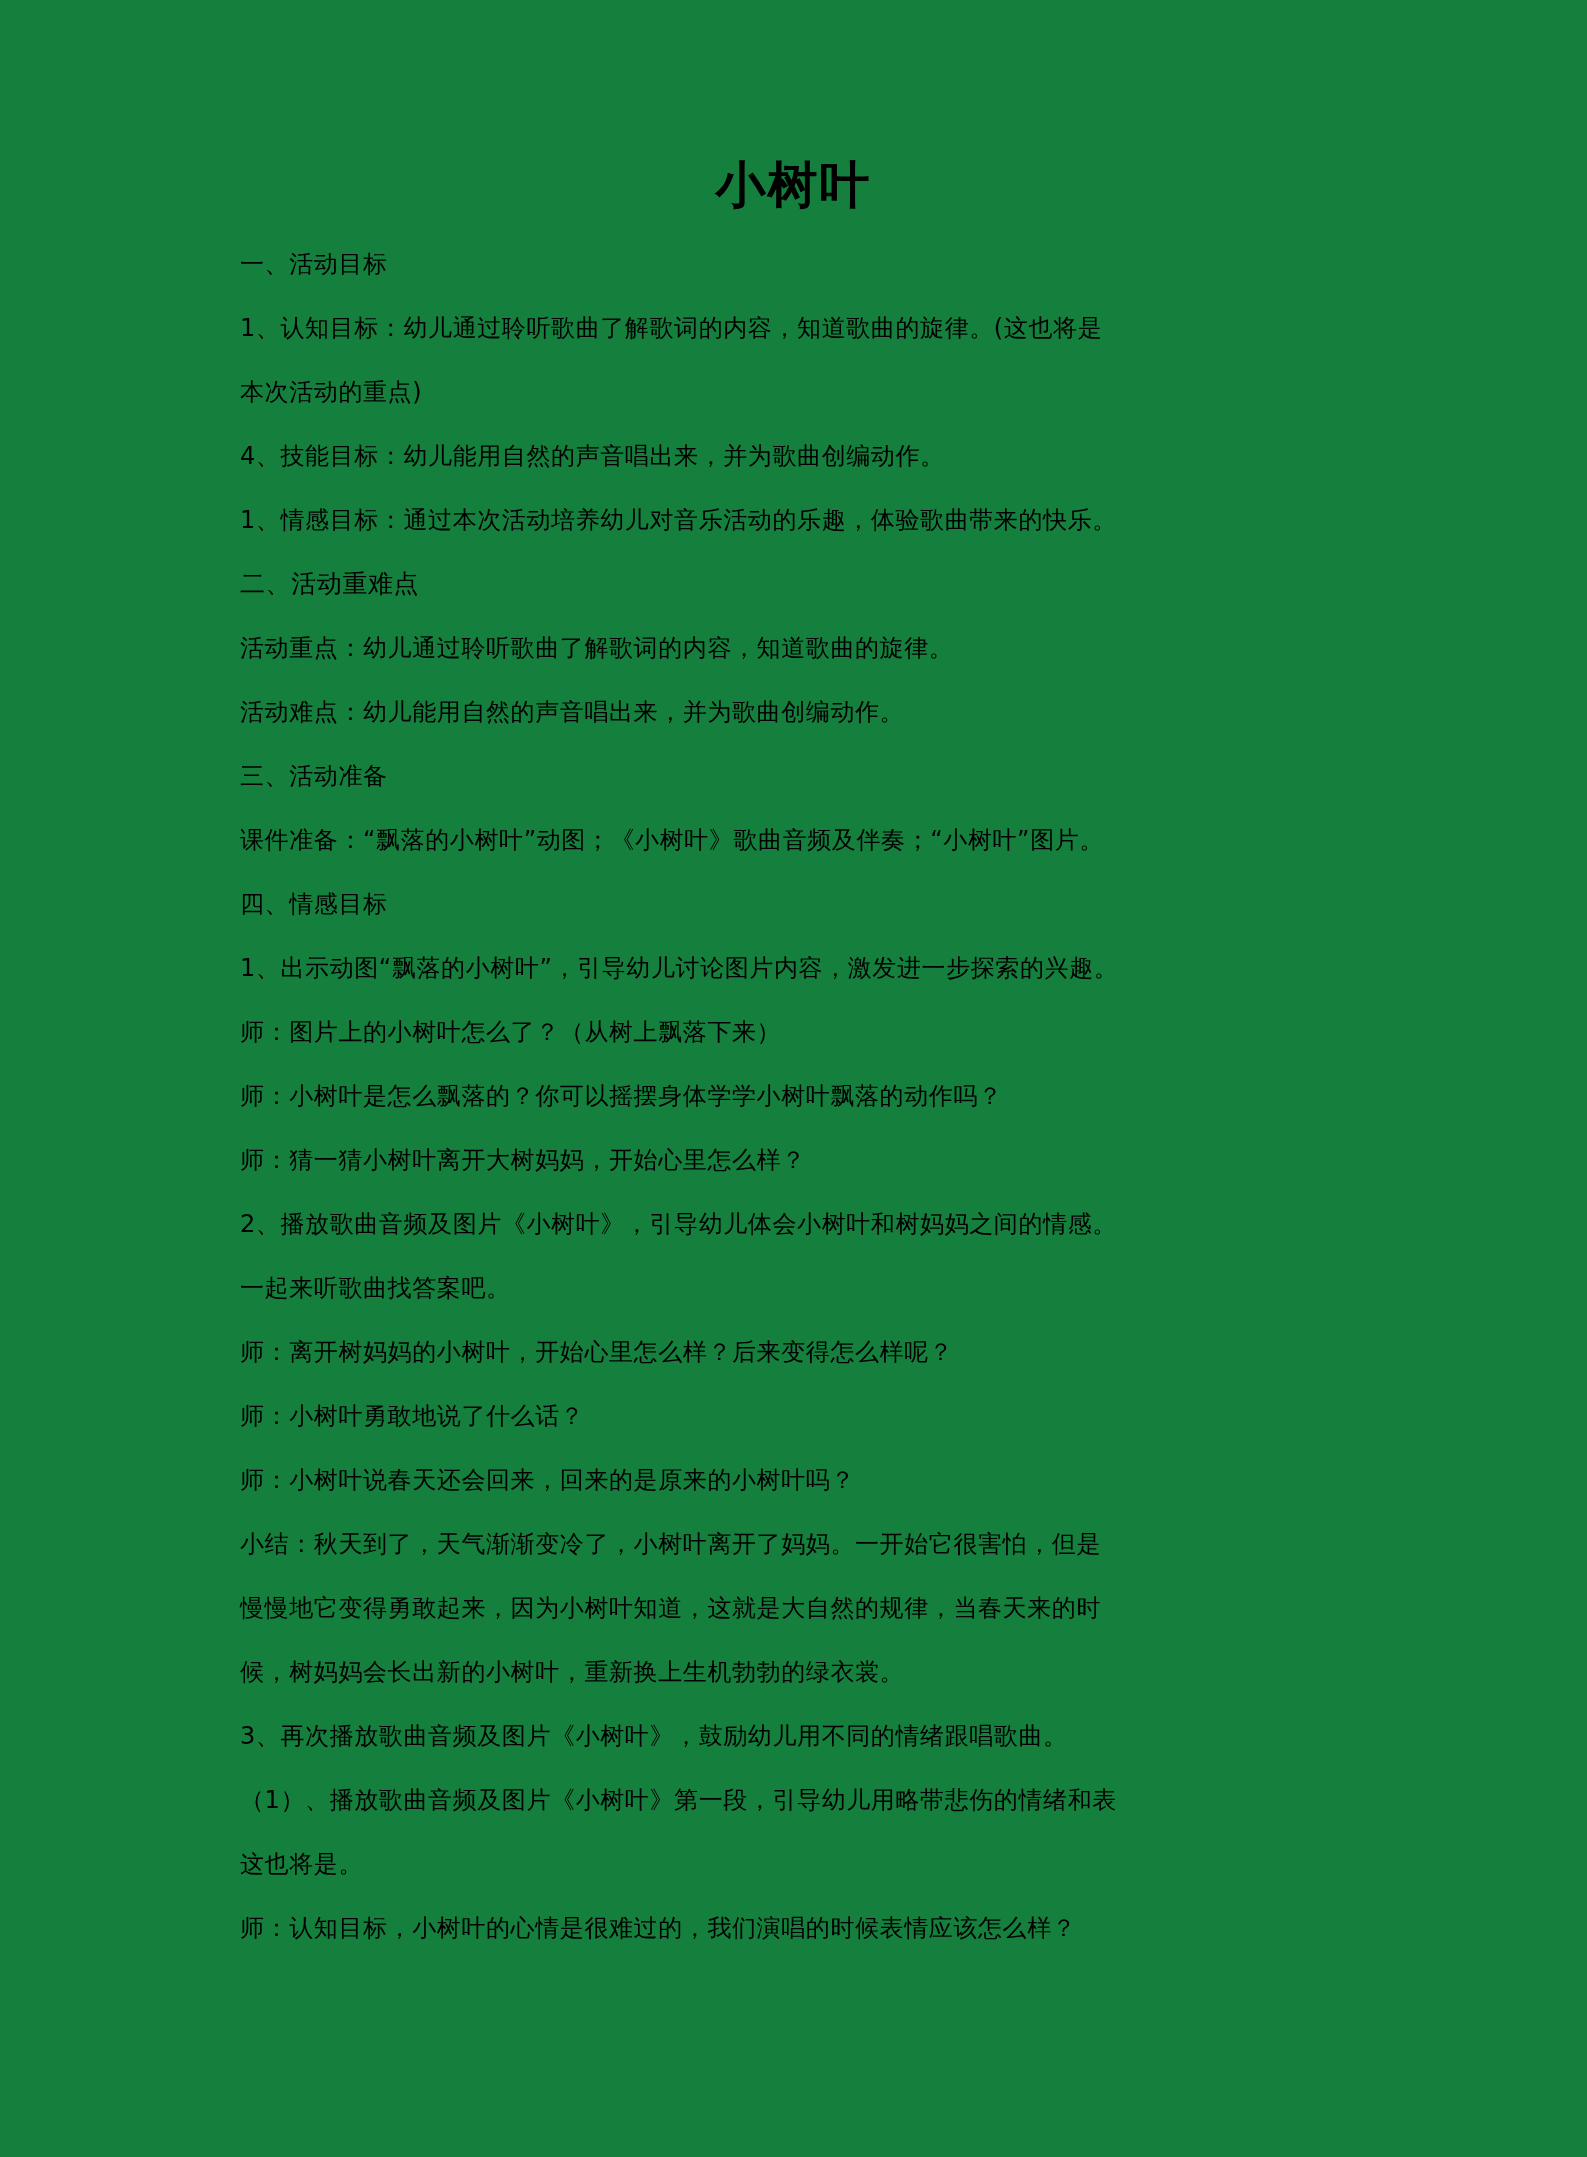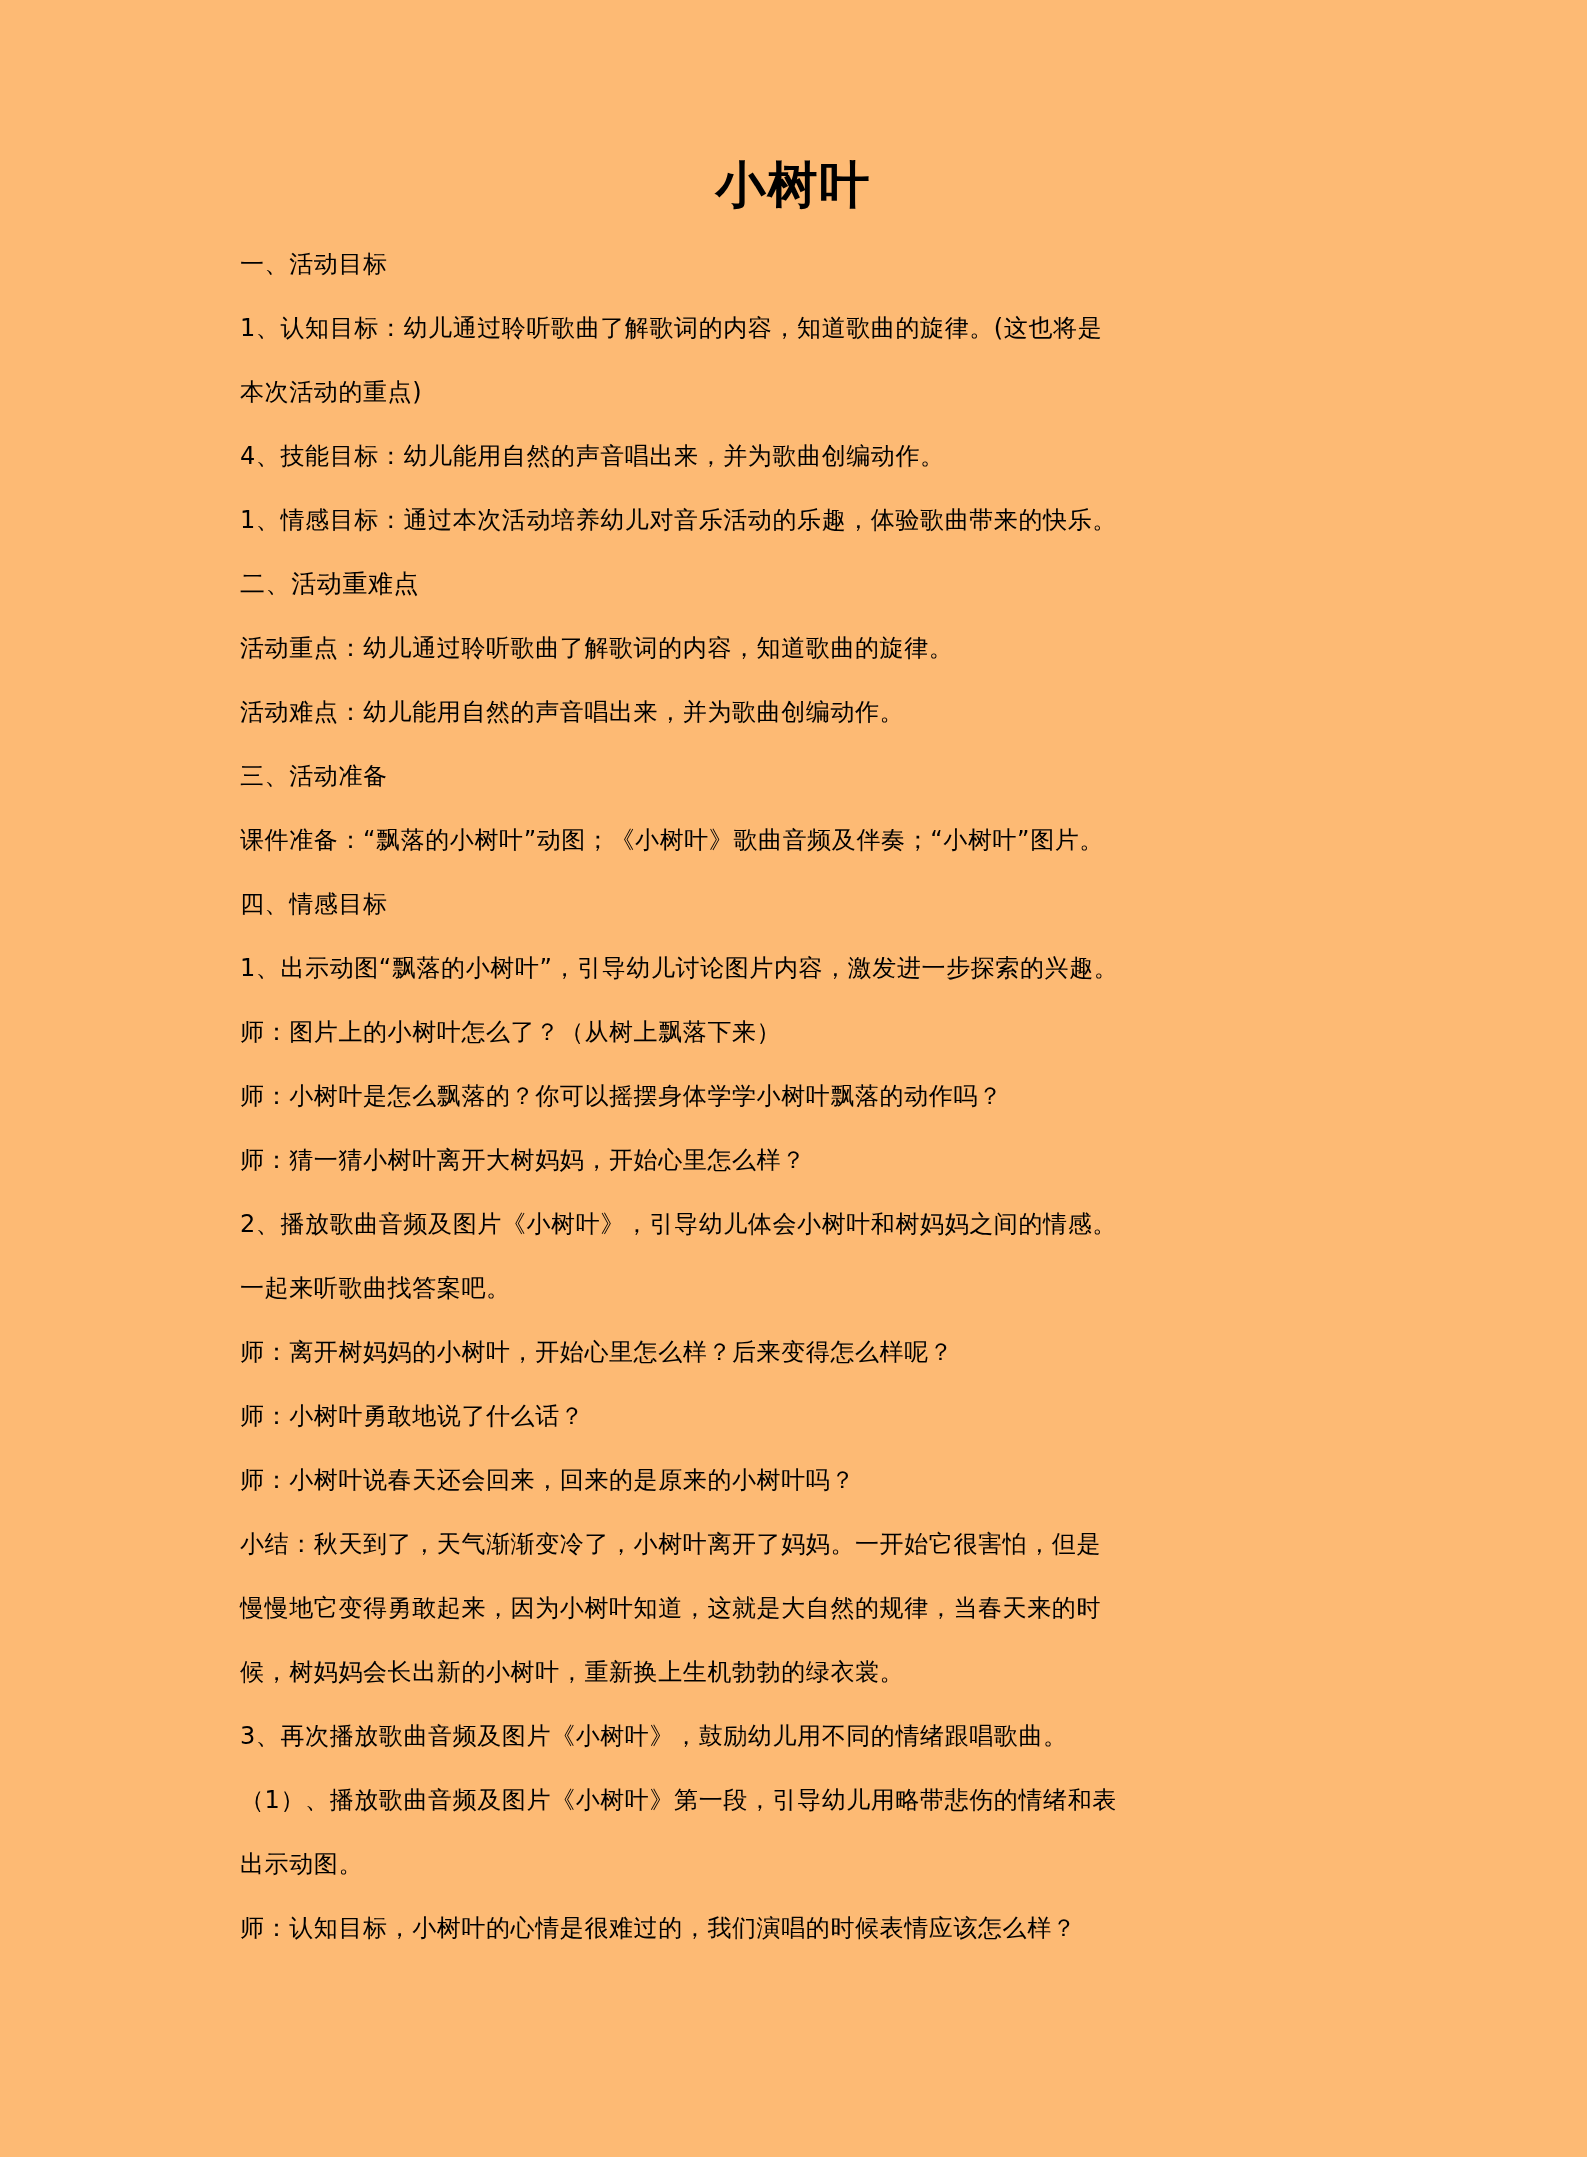--- a/index.html
+++ b/index.html
@@ -1,18 +1,18 @@
 <!DOCTYPE html>
 <html><head>
 <meta charset="utf-8">
 <style>
   html, body { margin: 0; padding: 0; background: #ffffff; }
   body { width: 1587px; height: 2157px; position: relative; overflow: hidden;
          font-family: "DejaVu Sans", "Liberation Sans", sans-serif; color: #000; }
-  .page { position: absolute; left: 0; top: 0; width: 1587px; height: 2157px; background: #fdba74; }
+  .page { position: absolute; left: 0; top: 0; width: 1587px; height: 2157px; background: #15803d; }
   .title { position: absolute; left: 0; width: 1587px; top: 150px; text-align: center;
            font-family: "DejaVu Serif", "Liberation Serif", serif; font-weight: bold;
            font-size: 50px; line-height: 70px; letter-spacing: 2px; }
   .body { position: absolute; left: 240px; top: 232px; width: 1112px; }
   .line { font-size: 24px; line-height: 64px; height: 64px; white-space: nowrap; overflow: visible; letter-spacing: 0.6px; }
   .line.small { font-size: 25px; }
 </style>
 </head>
 <body>
 
@@ -37,16 +37,16 @@
     <div class="line">2、播放歌曲音频及图片《小树叶》，引导幼儿体会小树叶和树妈妈之间的情感。</div>
     <div class="line">一起来听歌曲找答案吧。</div>
     <div class="line">师：离开树妈妈的小树叶，开始心里怎么样？后来变得怎么样呢？</div>
     <div class="line">师：小树叶勇敢地说了什么话？</div>
     <div class="line">师：小树叶说春天还会回来，回来的是原来的小树叶吗？</div>
     <div class="line">小结：秋天到了，天气渐渐变冷了，小树叶离开了妈妈。一开始它很害怕，但是</div>
     <div class="line">慢慢地它变得勇敢起来，因为小树叶知道，这就是大自然的规律，当春天来的时</div>
     <div class="line">候，树妈妈会长出新的小树叶，重新换上生机勃勃的绿衣裳。</div>
     <div class="line">3、再次播放歌曲音频及图片《小树叶》，鼓励幼儿用不同的情绪跟唱歌曲。</div>
     <div class="line">（1）、播放歌曲音频及图片《小树叶》第一段，引导幼儿用略带悲伤的情绪和表</div>
-    <div class="line">出示动图。</div>
+    <div class="line">这也将是。</div>
     <div class="line">师：认知目标，小树叶的心情是很难过的，我们演唱的时候表情应该怎么样？</div>
   </div>
 </div>
 
 </body></html>

